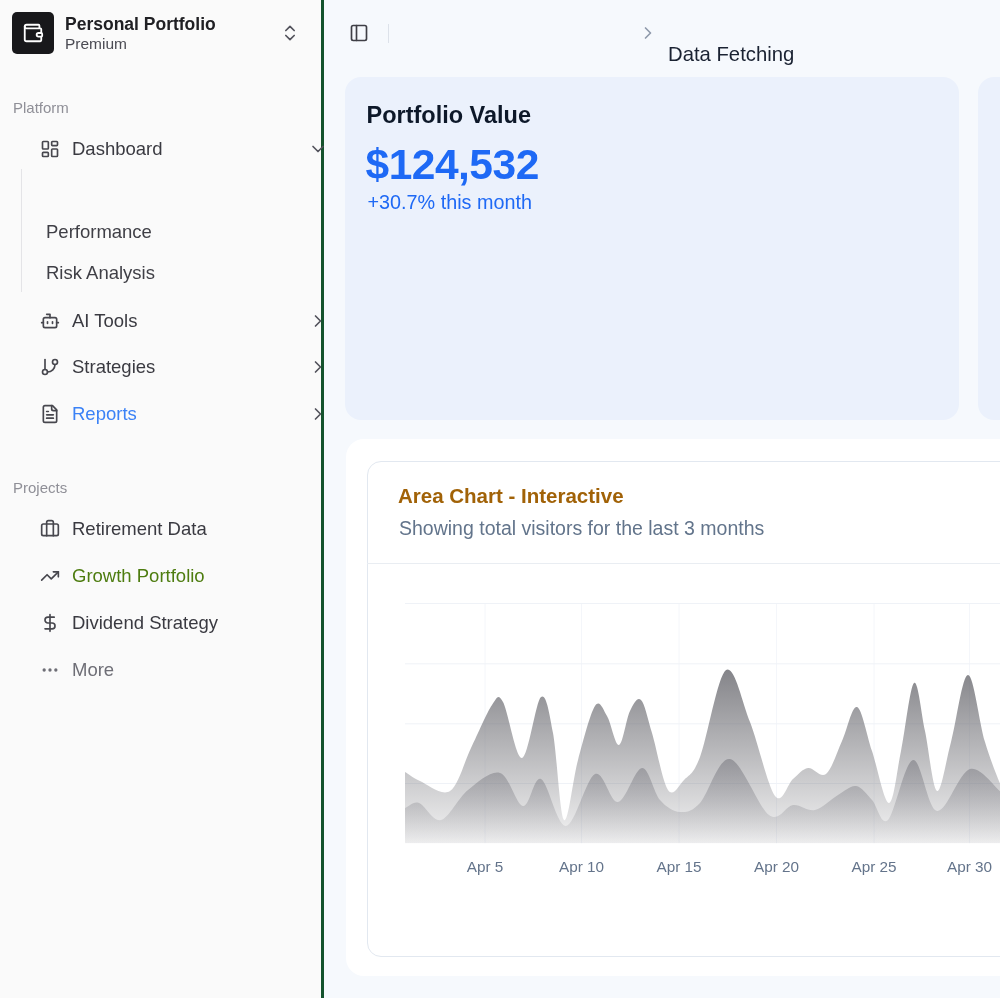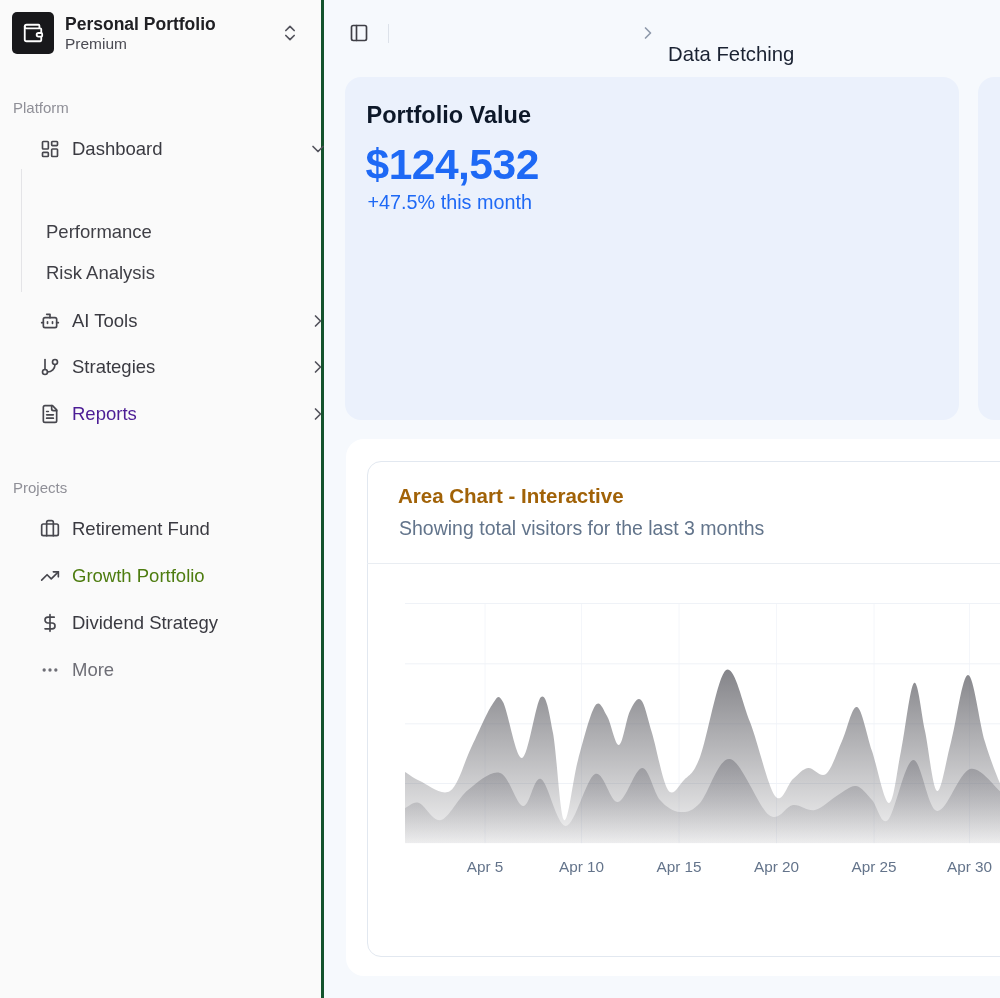--- a/index.html
+++ b/index.html
@@ -108,36 +108,36 @@
   <div class="mrow" style="top:393.5px">
       <span class="micon" style="color:#47474e">
         <svg class="ic f" viewBox="0 0 24 24" width="20" height="20" fill="none" stroke="currentColor" stroke-width="2" stroke-linecap="round" stroke-linejoin="round">
           <path d="M15 2H6a2 2 0 0 0-2 2v16a2 2 0 0 0 2 2h12a2 2 0 0 0 2-2V7Z"></path>
           <path d="M14 2v4a2 2 0 0 0 2 2h4"></path>
           <path d="M10 9H8"></path>
           <path d="M16 13H8"></path>
           <path d="M16 17H8"></path>
         </svg>
       </span>
-      <span class="mtext" style="color:#4c1d95">Reports</span>
+      <span class="mtext" style="color:#3b82f6">Reports</span>
       <span class="mchev">
         <svg class="ic cr" viewBox="0 0 24 24" width="20" height="20" fill="none" stroke="currentColor" stroke-width="2" stroke-linecap="round" stroke-linejoin="round">
           <path d="m9 18 6-6-6-6"></path>
         </svg>
       </span>
     </div>
   <div class="slabel" style="top:479px">Projects</div>
   <div class="mrow" style="top:509px">
       <span class="micon" style="color:#47474e">
         <svg class="ic br" viewBox="0 0 24 24" width="20" height="20" fill="none" stroke="currentColor" stroke-width="2" stroke-linecap="round" stroke-linejoin="round">
           <path d="M16 20V4a2 2 0 0 0-2-2h-4a2 2 0 0 0-2 2v16"></path>
           <rect width="20" height="14" x="2" y="6" rx="2"></rect>
         </svg>
       </span>
-      <span class="mtext" style="color:#3a3a41">Retirement Fund</span>
+      <span class="mtext" style="color:#3a3a41">Retirement Data</span>
     </div>
   <div class="mrow" style="top:555.5px">
       <span class="micon" style="color:#47474e">
         <svg class="ic tr" viewBox="0 0 24 24" width="20" height="20" fill="none" stroke="currentColor" stroke-width="2" stroke-linecap="round" stroke-linejoin="round">
           <path d="M16 7h6v6"></path>
           <path d="m22 7-8.5 8.5-5-5L2 17"></path>
         </svg>
       </span>
       <span class="mtext" style="color:#4d7c0f">Growth Portfolio</span>
     </div>
@@ -172,21 +172,21 @@
   <span id="bchev">
       <svg class="ic bc" viewBox="0 0 24 24" width="20" height="20" fill="none" stroke="currentColor" stroke-width="2" stroke-linecap="round" stroke-linejoin="round">
         <path d="m9 18 6-6-6-6"></path>
       </svg>
     </span>
   <div id="bc2">Data Fetching</div>
   <div class="bluecard" id="card1"></div>
   <div class="bluecard" id="card2"></div>
   <div id="pvtitle">Portfolio Value</div>
   <div id="pvval">$124,532</div>
-  <div id="pvsub">+47.5% this month</div>
+  <div id="pvsub">+30.7% this month</div>
   <div id="wcontainer"></div>
   <div id="ccard"></div>
   <div id="cctitle">Area Chart - Interactive</div>
   <div id="ccsub">Showing total visitors for the last 3 months</div>
   <div id="cchr"></div>
 
 <svg id="chart" width="600" height="310" viewBox="0 0 600 310">
  <defs>
   <linearGradient id="gb" x1="0" y1="95" x2="0" y2="268.3" gradientUnits="userSpaceOnUse">
     <stop offset="0" stop-color="#66666c" stop-opacity="0.8"></stop>

